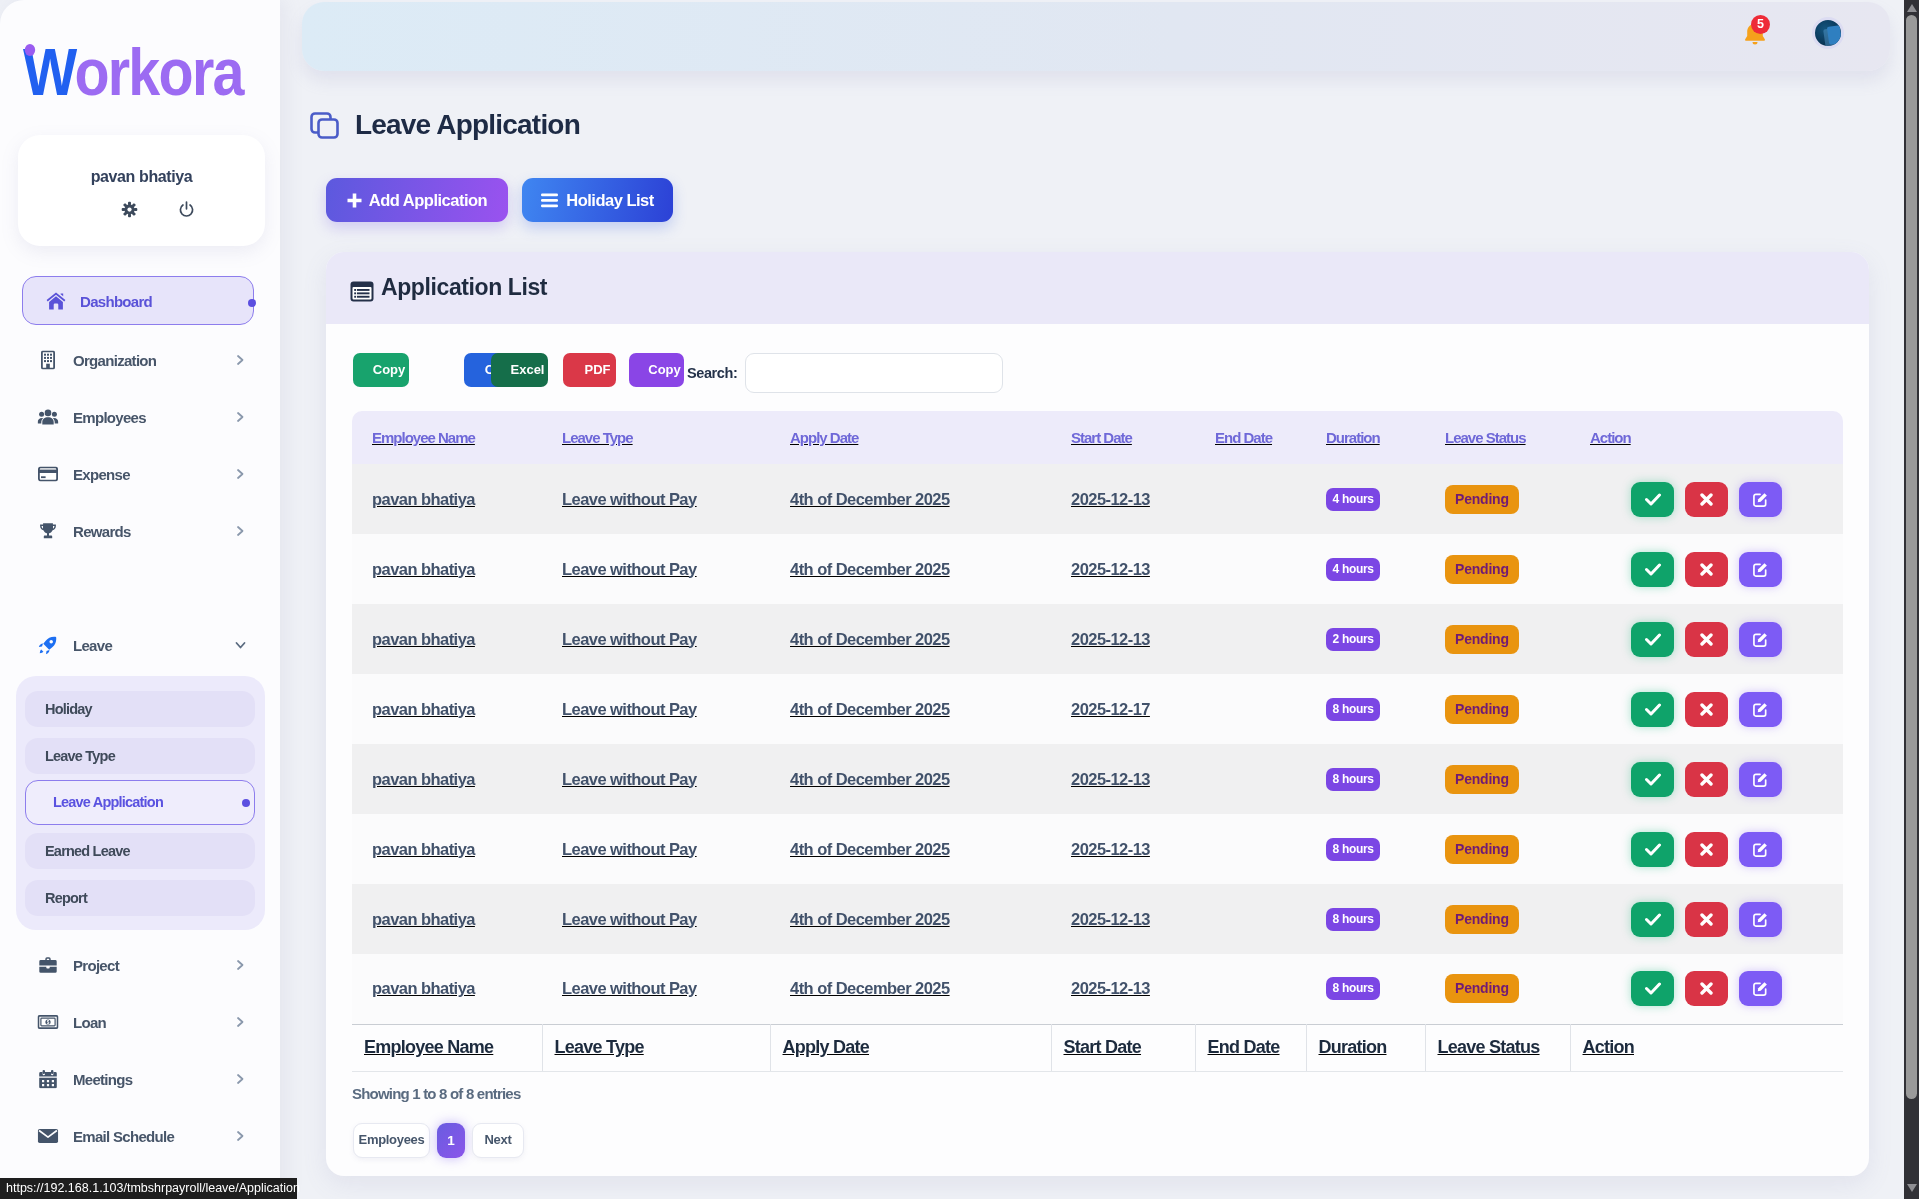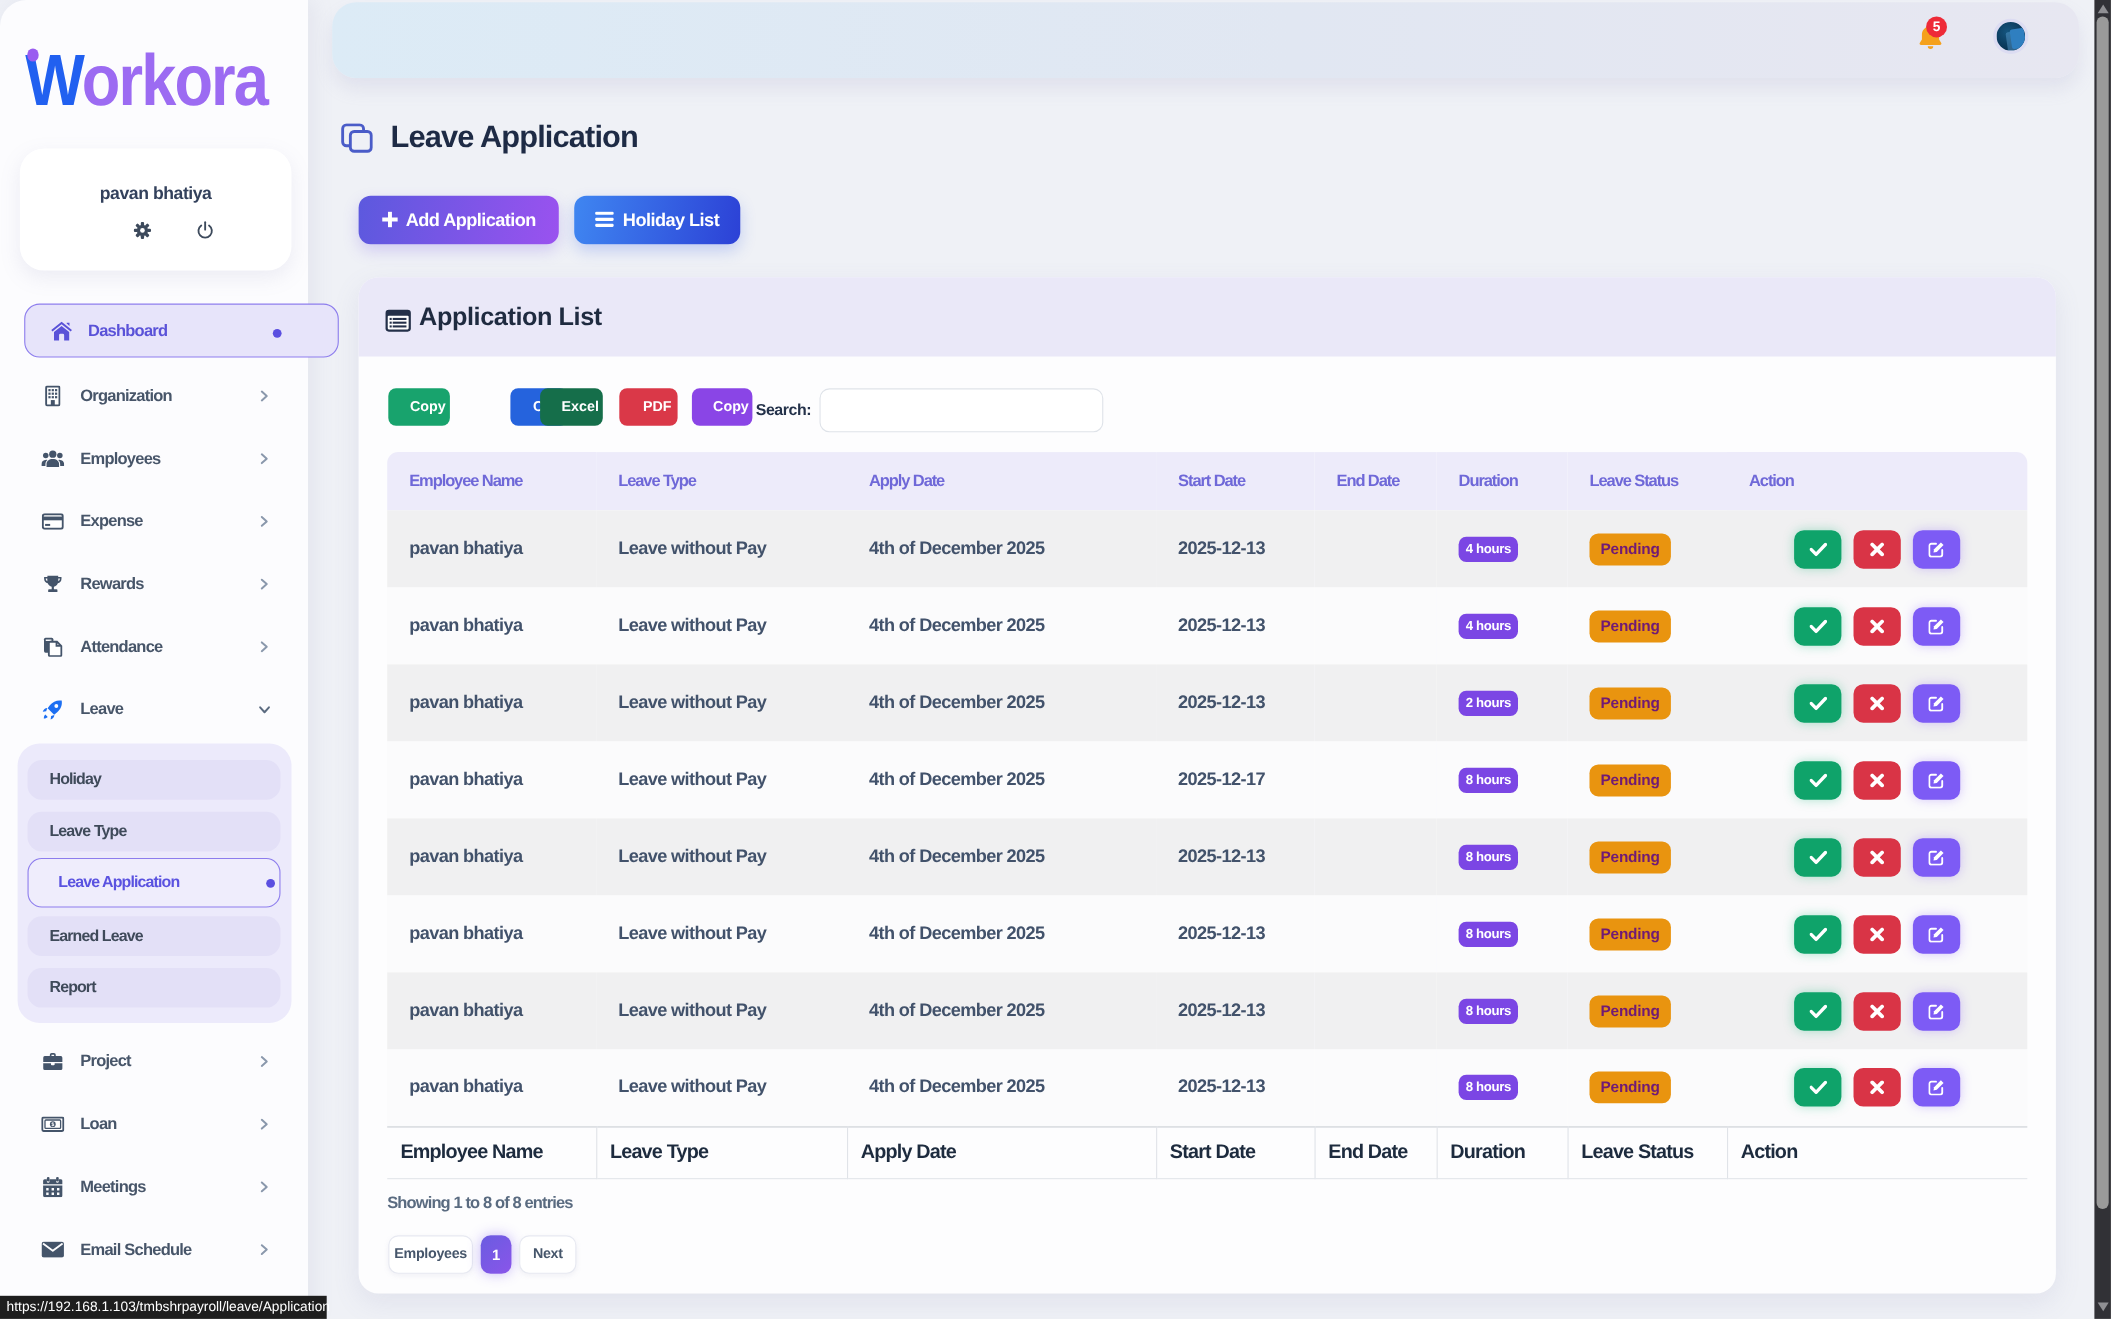--- a/index.html
+++ b/index.html
@@ -19,21 +19,21 @@
 .usercard { position:absolute; left:18px; top:135px; width:247px; height:111px; background:#ffffff;
   border-radius:22px; box-shadow:0 6px 18px rgba(130,130,180,0.13); }
 .username { position:absolute; left:0; right:0; top:33px; text-align:center; font-size:16px; letter-spacing:-0.4px; font-weight:bold; color:#33415c; }
 .ucicons { position:absolute; left:0; right:0; top:66px; height:24px; }
 
 
 .navitem { position:absolute; left:0; width:280px; height:49px; }
 .navicon { position:absolute; left:47.5px; top:50%; transform:translate(-50%,-50%); }
 .navtext { position:absolute; left:73px; top:50%; transform:translateY(-50%); font-size:15px; letter-spacing:-0.7px; font-weight:bold; color:#475569; }
 .chev { position:absolute; left:234px; top:50%; transform:translateY(-50%); width:12px; height:12px; }
-.dash-pill { position:absolute; left:22px; top:276px; width:286px; height:49px; background:#e7e4fa;
+.dash-pill { position:absolute; left:22px; top:276px; width:232px; height:49px; background:#e7e4fa;
   border:1.5px solid #8d7ded; border-radius:14px; }
 .dash-pill .navtext { color:#5a52d8; left:57px; }
 .dash-pill .navicon { left:32.5px; }
 .pdot { position:absolute; width:8px; height:8px; border-radius:50%; background:#5b4fe0; }
 
 .submenu { position:absolute; left:16px; top:676px; width:249px; height:254px; background:#eceafb; border-radius:20px; }
 .subitem { position:absolute; left:9px; width:230px; height:36px; background:#e3e0f7; border-radius:13px;
   font-size:14.5px; letter-spacing:-0.8px; font-weight:bold; color:#3f4a5a; line-height:36px; padding-left:20px; }
 .subactive { position:absolute; left:9px; width:230px; height:45px; background:#efedfc;
   border:1.5px solid #8d7ded; border-radius:13px; font-size:14.5px; letter-spacing:-0.8px; font-weight:bold; color:#5a52e0; line-height:42px; padding-left:27px; }
@@ -73,21 +73,21 @@
 #cardhead { position:absolute; left:0; top:0; width:1543px; height:72px; background:#eae8f8; border-radius:18px 18px 0 0; }
 #cardhead .ttl { position:absolute; left:55px; top:22px; font-size:23px; letter-spacing:-0.4px; font-weight:bold; color:#1f2b40; }
 #cardhead .cicon { position:absolute; left:24px; top:29px; }
 
 .expbtn { position:absolute; top:101px; height:34px; border-radius:7px; color:#fff; font-weight:bold;
   text-align:center; line-height:34px; font-size:13px;padding-left:16px; }
 .srchlbl { position:absolute; left:361px; top:113px; font-size:14.5px; letter-spacing:-0.4px; font-weight:bold; color:#24324a; }
 .srchbox { position:absolute; left:419px; top:101px; width:258px; height:40px; background:#fff;
   border:1.5px solid #dfe3e9; border-radius:9px; }
 
-table.dt { position:absolute; left:26px; top:159px; width:1491px; border-collapse:collapse; table-layout:fixed; }
+table.dt { position:absolute; left:26px; top:159px; width:1491px; border-collapse:collapse; table-layout:fixed;text-decoration:underline; }
 table.dt thead th { background:#edebfa; color:#6f68d8; font-size:15px; letter-spacing:-1px; font-weight:bold; text-align:left;
   height:53px; padding:0 0 0 20px; }
 table.dt thead th:first-child { border-radius:10px 0 0 0; }
 table.dt thead th:last-child { border-radius:0 10px 0 0; }
 table.dt tbody td { height:70px; padding:0 0 0 20px; font-size:16.5px; letter-spacing:-0.55px; color:#42526b; font-weight:bold; }
 table.dt tbody td:last-child { padding:0; }
 table.dt tbody tr.odd td { background:#f0f0f1; }
 table.dt tbody tr.even td { background:#fbfbfc; }
 table.dt tfoot th { height:47px; background:#fdfdfe; color:#1d2b3e; font-size:18px; letter-spacing:-0.75px; font-weight:bold; text-align:left;
   padding:0 0 0 12px; border-top:1px solid #c9cdd3; border-bottom:1px solid #e3e6ea; border-right:1px solid #e0e3e8; }
@@ -221,32 +221,20 @@
           <path d="M4 2 L8.5 6 L4 10" fill="none" stroke="#8a98ac" stroke-width="1.8" stroke-linecap="round" stroke-linejoin="round"></path>
         </svg>
     </div>
     <div class="navitem" style="top:449px;">
       <svg class="navicon" width="20" height="15" viewBox="0 0 20 15">
           <rect x="0.9" y="0.9" width="18.2" height="13.2" rx="1.8" fill="#ffffff" stroke="#44546a" stroke-width="1.8"></rect>
           <rect x="0.9" y="3.1" width="18.2" height="3.4" fill="#44546a"></rect>
           <rect x="3" y="9.8" width="4.6" height="1.8" fill="#44546a"></rect>
         </svg>
       <div class="navtext">Expense</div>
-      <svg class="chev" viewBox="0 0 12 12">
-          <path d="M4 2 L8.5 6 L4 10" fill="none" stroke="#8a98ac" stroke-width="1.8" stroke-linecap="round" stroke-linejoin="round"></path>
-        </svg>
-    </div>
-    <div class="navitem" style="top:563px;">
-      <svg class="navicon" width="18" height="18" viewBox="0 0 18 18">
-          <rect x="1" y="0.8" width="8.5" height="13.5" rx="1.4" fill="#44546a"></rect>
-          <rect x="2.6" y="2.4" width="5.2" height="1.3" fill="#fcfcfe"></rect>
-          <path d="M6.6 4.4 h6.2 l4 4 v8 a1.2 1.2 0 0 1 -1.2 1.2 H6.6 a1.2 1.2 0 0 1 -1.2 -1.2 V5.6 a1.2 1.2 0 0 1 1.2 -1.2 z" fill="#ffffff" stroke="#44546a" stroke-width="1.7"></path>
-          <path d="M12.4 4.6 v3.6 h3.8" fill="none" stroke="#44546a" stroke-width="1.7"></path>
-        </svg>
-      <div class="navtext">Attendance</div>
       <svg class="chev" viewBox="0 0 12 12">
           <path d="M4 2 L8.5 6 L4 10" fill="none" stroke="#8a98ac" stroke-width="1.8" stroke-linecap="round" stroke-linejoin="round"></path>
         </svg>
     </div>
     <div class="navitem" style="top:620px;">
       <svg class="navicon" width="19" height="19" viewBox="0 0 19 19">
           <g fill="#1d6ff2">
             <path d="M17.6 1.4 c-4.2 -.7 -8.1 .9 -10.6 4.1 l-2.2 2.8 5.9 5.9 2.8 -2.2 c3.2 -2.5 4.8 -6.4 4.1 -10.6 z"></path>
             <circle cx="12.7" cy="6.3" r="1.75" fill="#fcfcfe"></circle>
             <path d="M4.5 8.1 c-2 .1 -3.4 1.2 -4.2 3.4 l3.2 -.5 z"></path>

